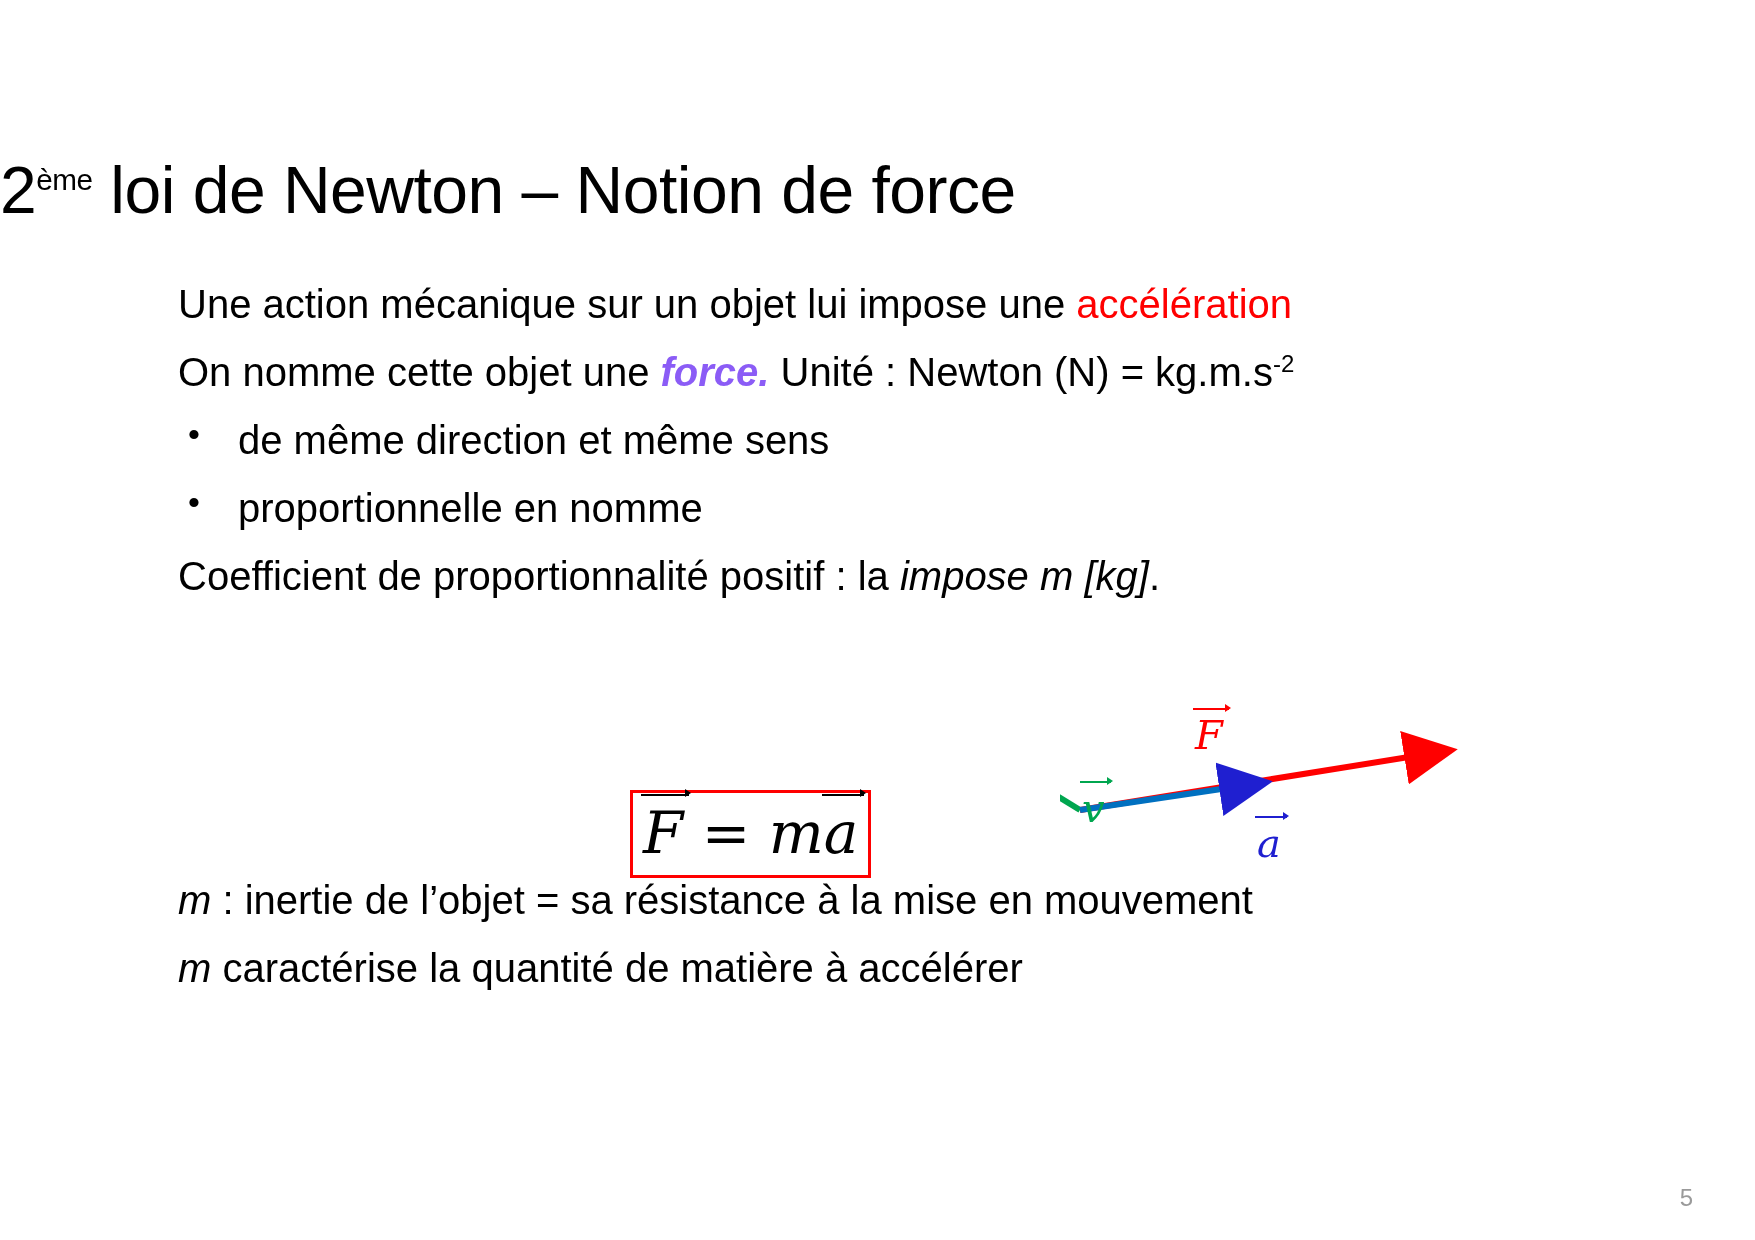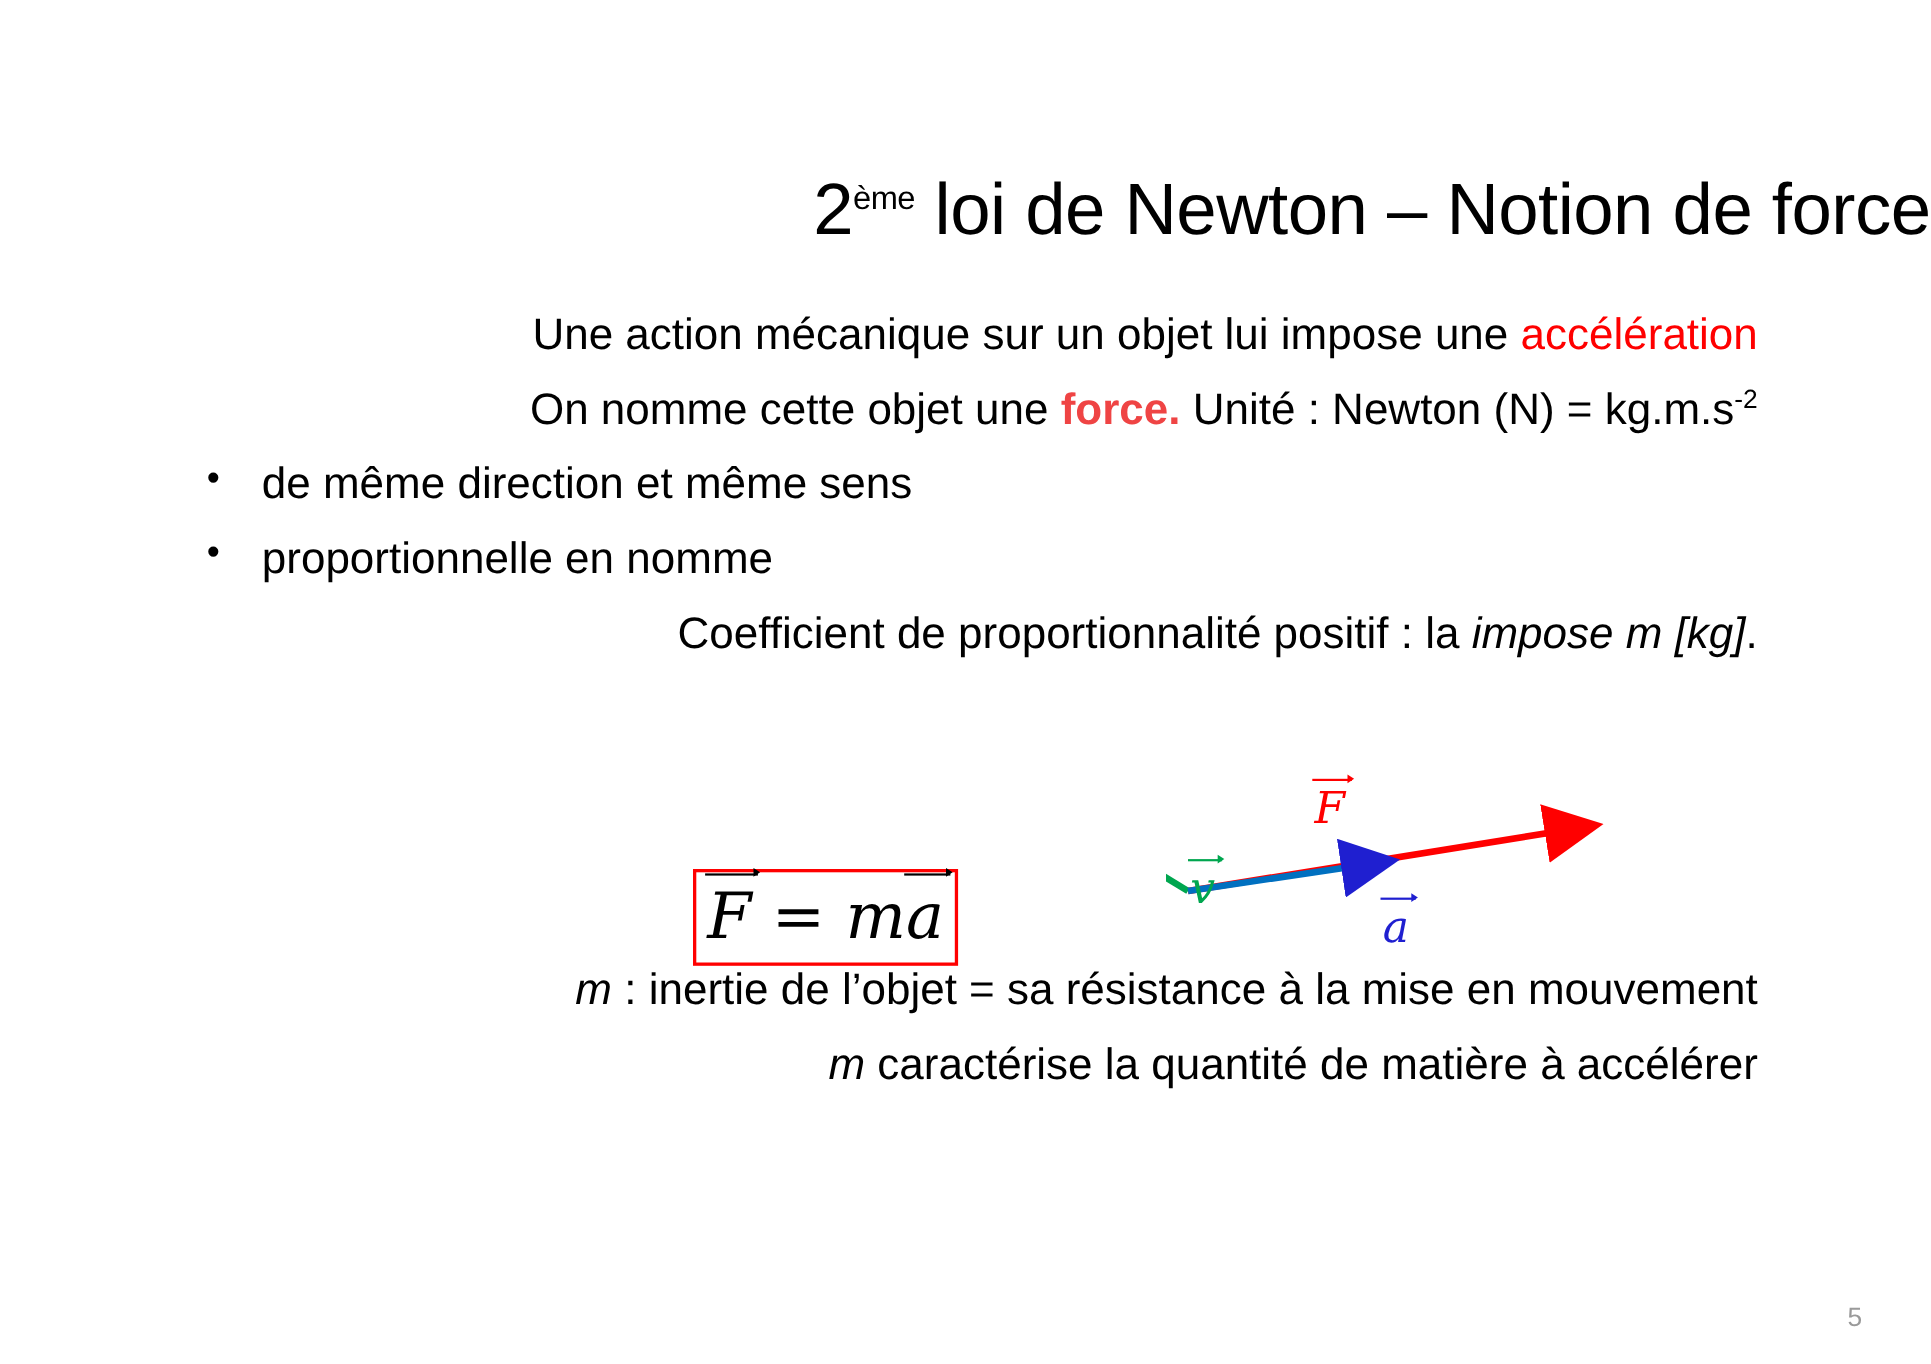--- a/index.html
+++ b/index.html
@@ -18,21 +18,21 @@
   .slide {
     position: relative;
     width: 1755px;
     height: 1240px;
   }
   .title {
     position: absolute;
     top: 110px;
     left: 0;
     width: 1755px;
-    text-align: right;
+    text-align: left;
     font-size: 66px;
     line-height: 1.1;
     font-weight: 400;
     letter-spacing: -0.5px;
     white-space: nowrap;
   }
   .title sup {
     font-size: 0.45em;
     vertical-align: super;
     line-height: 0;
@@ -40,21 +40,20 @@
   .body {
     position: absolute;
     top: 278px;
     left: 178px;
     width: 1420px;
     font-size: 40px;
     line-height: 1.30;
   }
   .para {
     margin: 0 0 16px 0;
-    text-align: right;
   }
   .indent {
     display: block;
     padding-left: 80px;
   }
   .bullets {
     margin: 0 0 14px 0;
     padding: 0;
     list-style: none;
   }
@@ -67,22 +66,23 @@
     position: absolute;
     left: 10px;
     top: -2px;
     font-size: 34px;
     line-height: 1.35;
   }
   .red { color: #ff0000; }
   .bold { font-weight: bold; }
   .ital { font-style: italic; }
   .force-word {
-    color: #ef4444;
+    color: #8b5cf6;
     font-weight: bold;
+    font-style: italic;
   }
   sup.sm {
     font-size: 0.6em;
     vertical-align: super;
     line-height: 0;
   }
 
   
   .formula-wrap {
     position: absolute;

